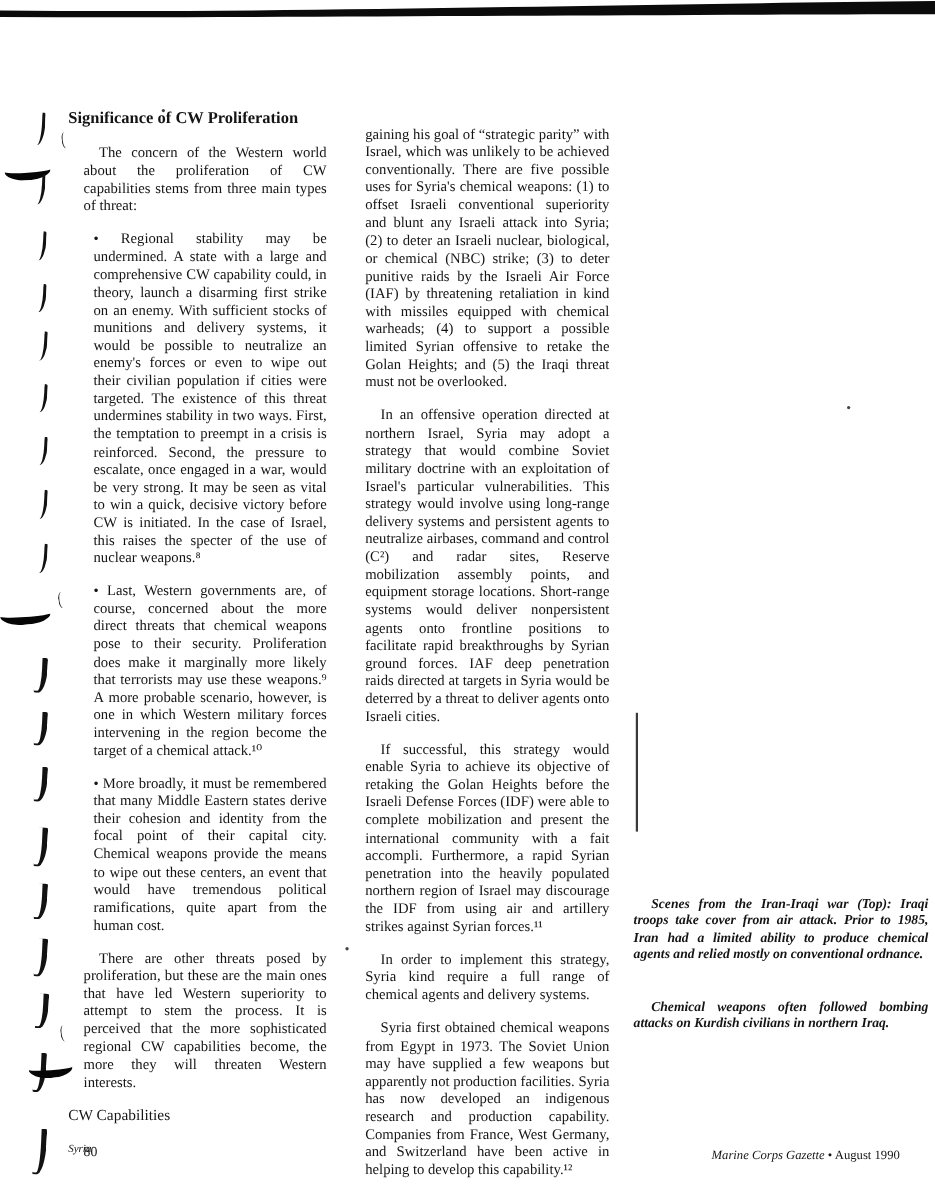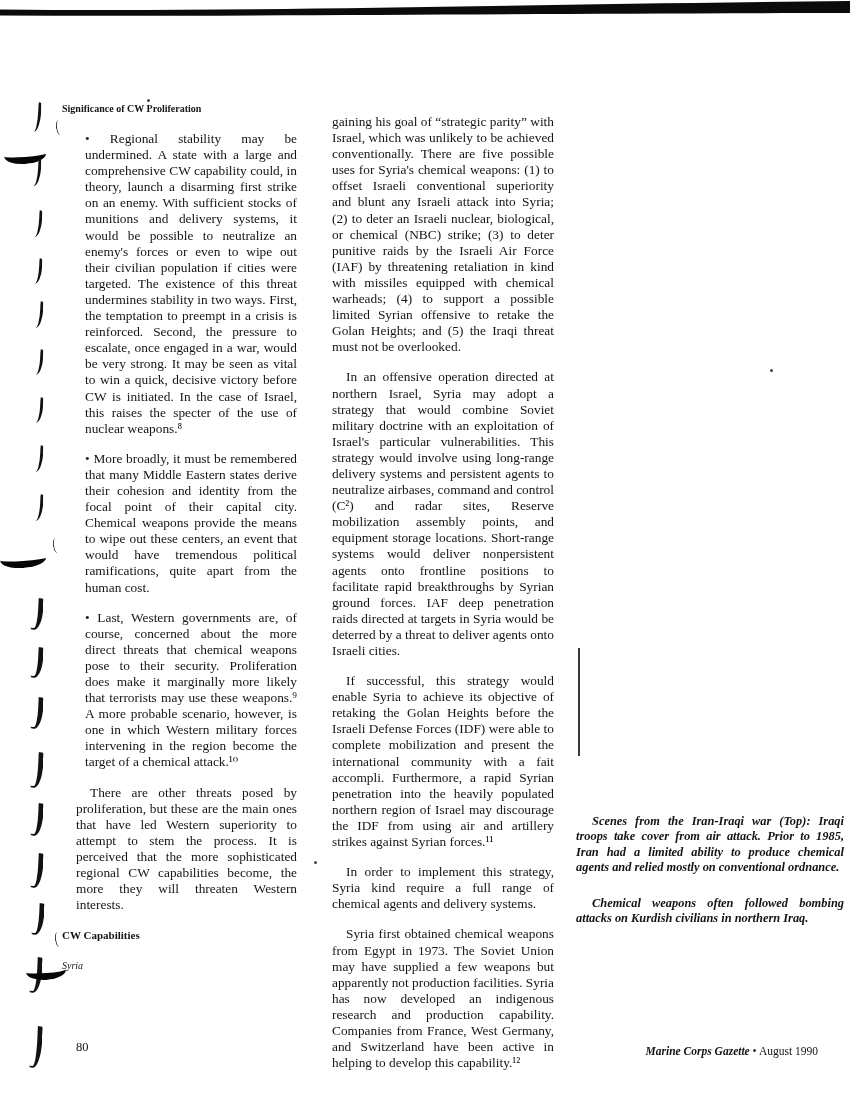--- a/index.html
+++ b/index.html
@@ -11,33 +11,33 @@
   
   .topbar { position:absolute; left:0; top:0; width:850px; height:22px; }
   
   .col { position:absolute; top:100px; font-size:13.35px; line-height:16.1px;
          text-align:justify; hyphens:auto; -webkit-hyphens:auto; }
   .col-left  { left:62px;  width:249px; }
   .col-right { left:318px; width:250px; }
   .col p { margin:14px; }
   p.indent { text-indent:14px; }
   p.bullet { padding-left:9px; }
-  h2.sec { font-size:10px; line-height:17px; margin:0 0 3px 0; font-weight:bold; }
-  h2.sec2 { font-size:11px; line-height:17px; margin:13px 0 14px 0; font-weight:bold; }
+  h2.sec { font-size:15px; line-height:17px; margin:0 0 3px 0; font-weight:bold; }
+  h2.sec2 { font-size:14px; line-height:17px; margin:13px 0 14px 0; font-weight:normal; }
   h3.sub { font-size:10px; line-height:16px; margin:0 0 1px 0; font-weight:normal; font-style:italic; }
   
   .sidebar { position:absolute; left:576px; top:814px; width:268px;
              font-size:12.4px; line-height:15.4px; font-weight:bold; font-style:italic;
              text-align:justify; }
   .sidebar p { margin:0 0 0 0; text-indent:16px; }
-  .sidebar p + p { margin-top:20px; }
+  .sidebar p + p { margin-top:32px; }
   
   .pageno { position:absolute; left:76px; top:1040px; font-size:12.5px; }
   .footer-right { position:absolute; right:32px; top:1045px; font-size:11.5px; text-align:right; }
-  .footer-right .journal { font-style:italic;font-weight:bold; }
+  .footer-right .journal { font-style:italic; }
   
   .jmark { position:absolute; width:7px; border-right:3px solid #121212;
            border-radius:0 2px 70% 2px; transform:rotate(2.5deg); }
   .jmark.thick { border-right-width:5px; border-bottom:2px solid #121212; }
   .swoosh { position:absolute; height:11px; border-bottom:7px solid #060606;
             border-radius:50%; transform:rotate(-4deg); }
   .hook { position:absolute; width:6px; height:15px; border-left:1.5px solid #222;
           border-radius:60% 0 0 60%; transform:rotate(-8deg); }
   .vline { position:absolute; width:1.5px; background:#3a3a3a; }
   .speck { position:absolute; width:3px; height:3px; background:#444; border-radius:50%; }
@@ -80,23 +80,24 @@
   <div class="hook" style="left:55px; top:932px;"></div>
 
   <div class="vline" style="left:578px; top:648px; height:108px;"></div>
 
   <div class="speck" style="left:147px; top:99px;"></div>
   <div class="speck" style="left:770px; top:369px;"></div>
   <div class="speck" style="left:314px; top:861px;"></div>
 
   <div class="col col-left">
     <h2 class="sec">Significance of CW Proliferation</h2>
+    <p class="indent">The concern of the Western world about the proliferation of CW capabilities stems from three main types of threat:</p>
     <p class="bullet">• Regional stability may be undermined. A state with a large and comprehensive CW capability could, in theory, launch a disarming first strike on an enemy. With sufficient stocks of munitions and delivery systems, it would be possible to neutralize an enemy's forces or even to wipe out their civilian population if cities were targeted. The existence of this threat undermines stability in two ways. First, the temptation to preempt in a crisis is reinforced. Second, the pressure to escalate, once engaged in a war, would be very strong. It may be seen as vital to win a quick, decisive victory before CW is initiated. In the case of Israel, this raises the specter of the use of nuclear weapons.⁸</p>
+    <p class="bullet">• Last, Western governments are, of course, concerned about the more direct threats that chemical weapons pose to their security. Proliferation does make it marginally more likely that terrorists may use these weapons.⁹ A more probable scenario, however, is one in which Western military forces intervening in the region become the target of a chemical attack.¹⁰</p>
     <p class="bullet">• More broadly, it must be remembered that many Middle Eastern states derive their cohesion and identity from the focal point of their capital city. Chemical weapons provide the means to wipe out these centers, an event that would have tremendous political ramifications, quite apart from the human cost.</p>
-    <p class="bullet">• Last, Western governments are, of course, concerned about the more direct threats that chemical weapons pose to their security. Proliferation does make it marginally more likely that terrorists may use these weapons.⁹ A more probable scenario, however, is one in which Western military forces intervening in the region become the target of a chemical attack.¹⁰</p>
     <p class="indent">There are other threats posed by proliferation, but these are the main ones that have led Western superiority to attempt to stem the process. It is perceived that the more sophisticated regional CW capabilities become, the more they will threaten Western interests.</p>
     <h2 class="sec2">CW Capabilities</h2>
     <h3 class="sub">Syria</h3>
   </div>
 
   <div class="col col-right">
     <p>gaining his goal of “strategic parity” with Israel, which was unlikely to be achieved conventionally. There are five possible uses for Syria's chemical weapons: (1) to offset Israeli conventional superiority and blunt any Israeli attack into Syria; (2) to deter an Israeli nuclear, biological, or chemical (NBC) strike; (3) to deter punitive raids by the Israeli Air Force (IAF) by threatening retaliation in kind with missiles equipped with chemical warheads; (4) to support a possible limited Syrian offensive to retake the Golan Heights; and (5) the Iraqi threat must not be overlooked.</p>
     <p class="indent">In an offensive operation directed at northern Israel, Syria may adopt a strategy that would combine Soviet military doctrine with an exploitation of Israel's particular vulnerabilities. This strategy would involve using long-range delivery systems and persistent agents to neutralize airbases, command and control (C²) and radar sites, Reserve mobilization assembly points, and equipment storage locations. Short-range systems would deliver nonpersistent agents onto frontline positions to facilitate rapid breakthroughs by Syrian ground forces. IAF deep penetration raids directed at targets in Syria would be deterred by a threat to deliver agents onto Israeli cities.</p>
     <p class="indent">If successful, this strategy would enable Syria to achieve its objective of retaking the Golan Heights before the Israeli Defense Forces (IDF) were able to complete mobilization and present the international community with a fait accompli. Furthermore, a rapid Syrian penetration into the heavily populated northern region of Israel may discourage the IDF from using air and artillery strikes against Syrian forces.¹¹</p>
     <p class="indent">In order to implement this strategy, Syria kind require a full range of chemical agents and delivery systems.</p>

